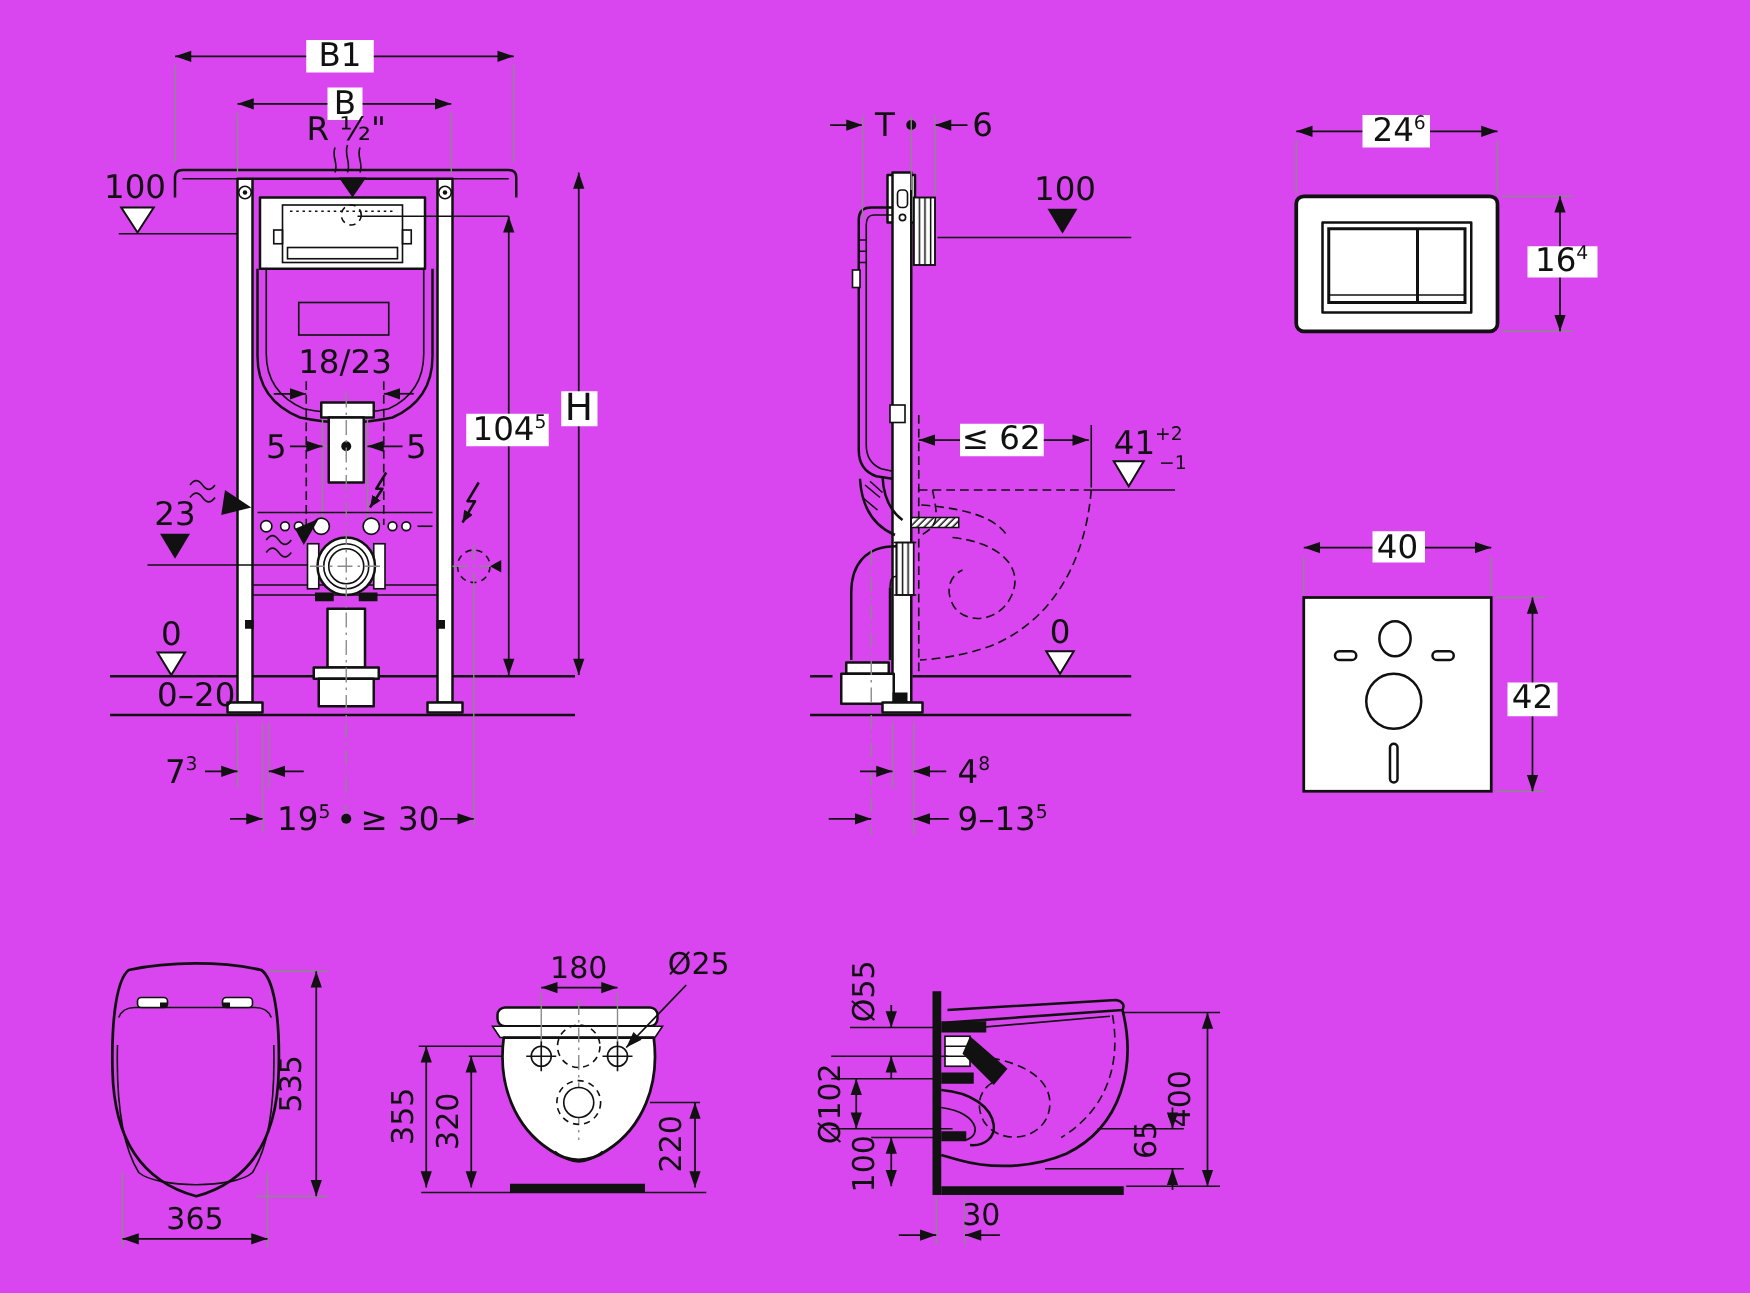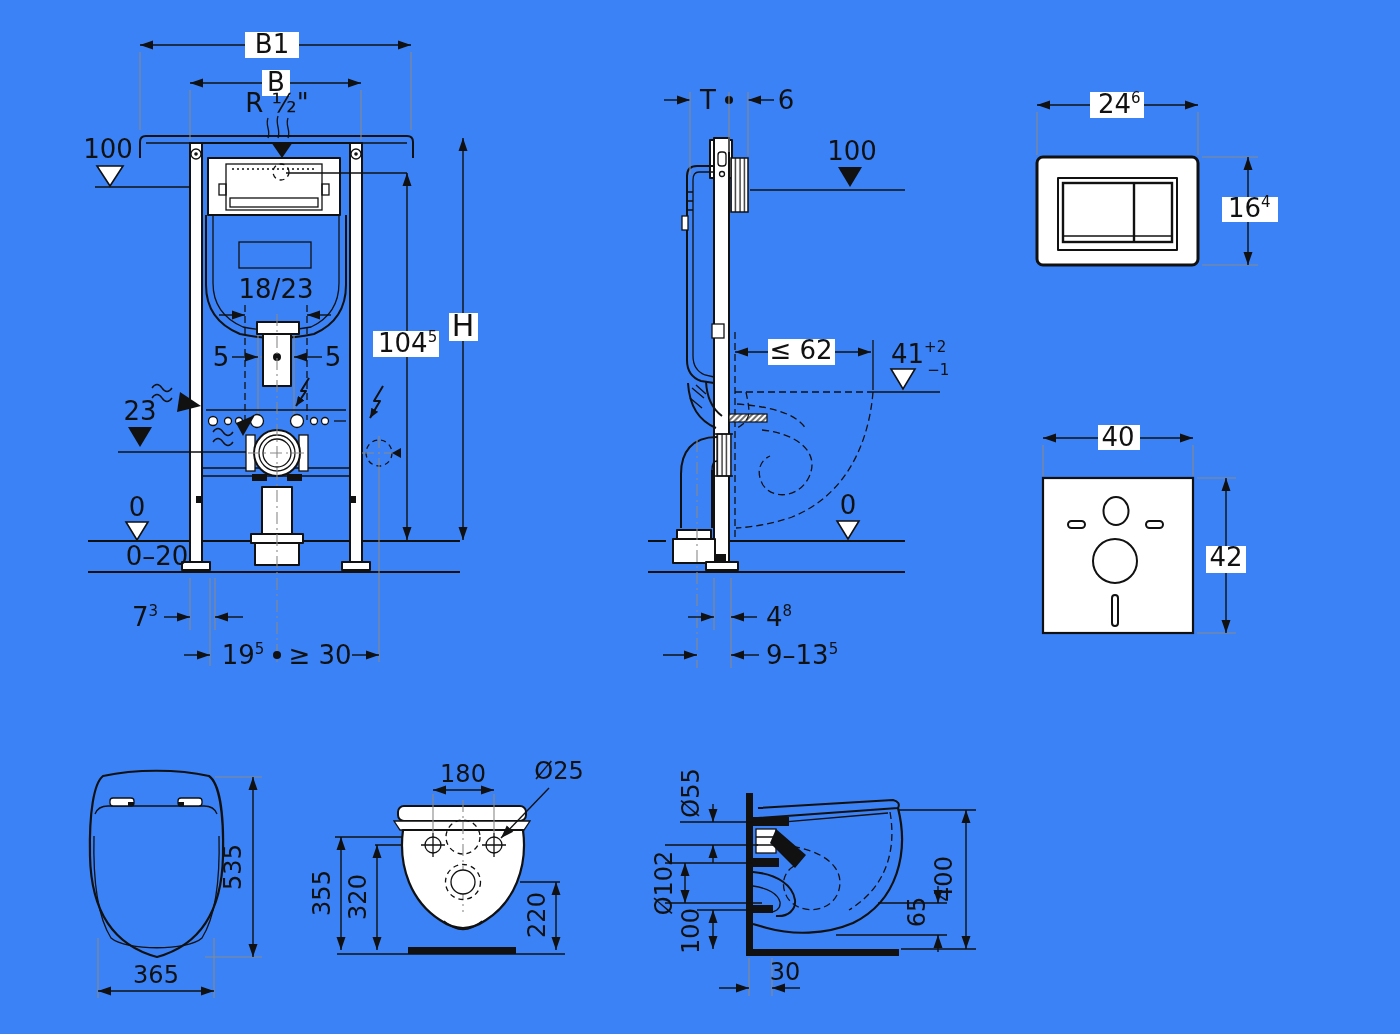--- a/index.html
+++ b/index.html
@@ -1,16 +1,16 @@
 <!DOCTYPE html>
 <html><head>
 <meta charset="utf-8">
 <style>
   html,body{margin:0;padding:0;background:#fff}
-  .stage{width:1400px;height:1034px;position:relative;background:#3b82f6}
+  .stage{width:1400px;height:1034px;position:relative;background:#d946ef}
   svg{display:block}
   .k{stroke:#111;stroke-width:2;fill:none;stroke-linejoin:round}
   .k22{stroke:#111;stroke-width:2.2;fill:none;stroke-linejoin:round}
   .k1{stroke:#111;stroke-width:1.3;fill:none}
   .w{fill:#fff}
   .blk{fill:#111;stroke:none}
   .ext{stroke:#8a8a8a;stroke-width:1.1;fill:none}
   .dim{stroke:#111;stroke-width:1.4;fill:none}
   .dash{stroke-dasharray:7 4}
   .dash2{stroke-dasharray:5 4}

